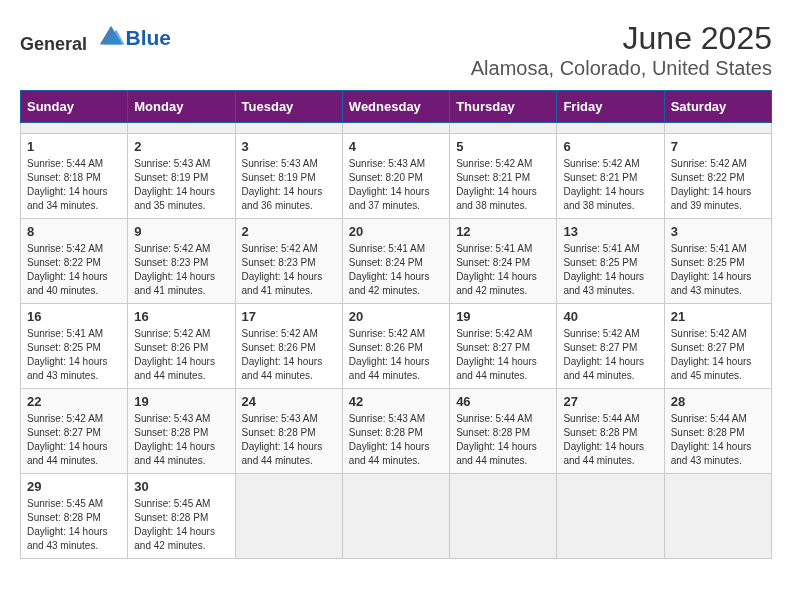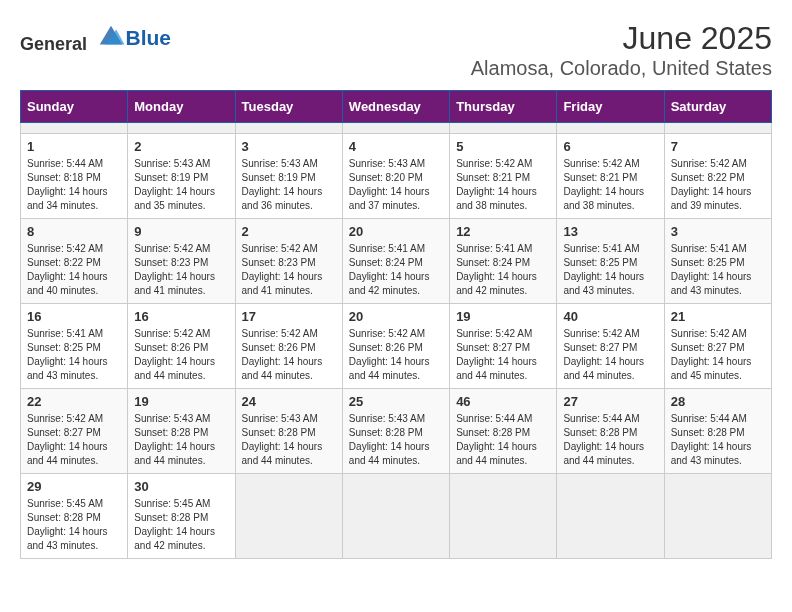--- a/index.html
+++ b/index.html
@@ -329,21 +329,21 @@
       </td>
         <td>
         <span class="day-num">24</span>
         <div class="day-info">
           Sunrise: 5:43 AM<br>
           Sunset: 8:28 PM<br>
           Daylight: 14 hours and 44 minutes.
         </div>
       </td>
         <td>
-        <span class="day-num">25</span>
+        <span class="day-num">42</span>
         <div class="day-info">
           Sunrise: 5:43 AM<br>
           Sunset: 8:28 PM<br>
           Daylight: 14 hours and 44 minutes.
         </div>
       </td>
         <td>
         <span class="day-num">46</span>
         <div class="day-info">
           Sunrise: 5:44 AM<br>

